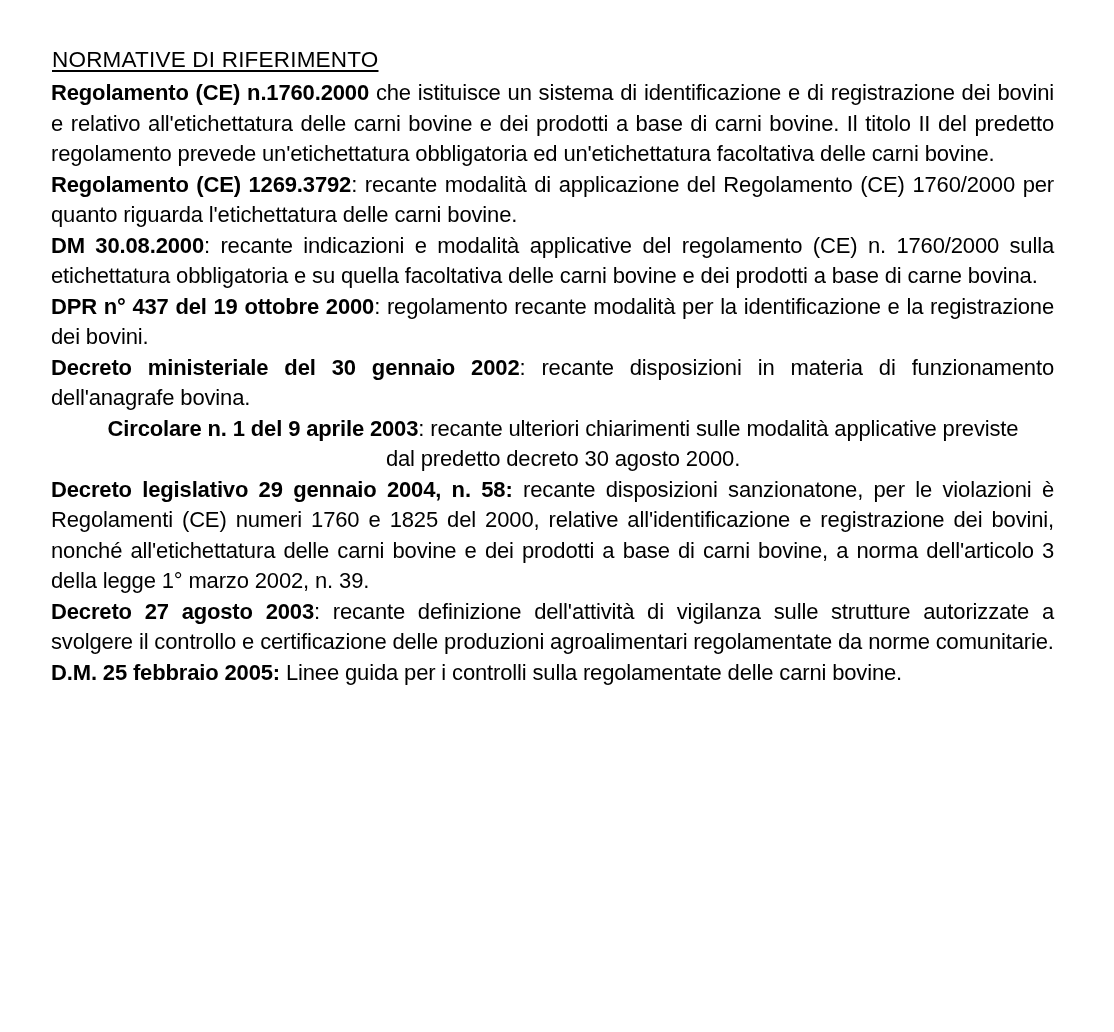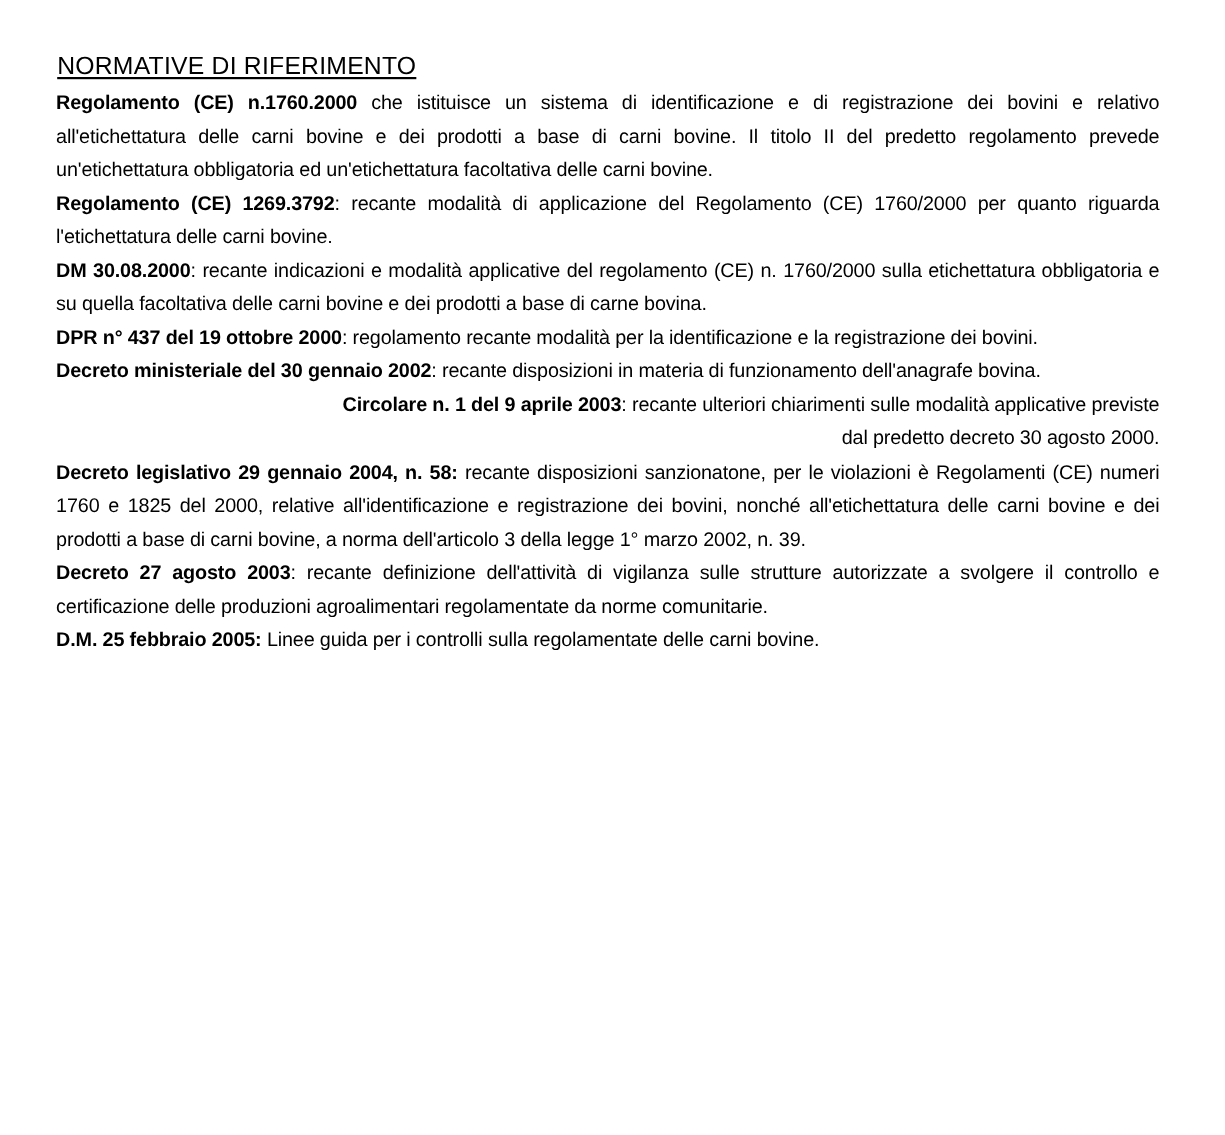--- a/index.html
+++ b/index.html
@@ -26,30 +26,30 @@
       font-weight: normal;
       text-decoration: underline;
       text-decoration-thickness: 2px;
       text-underline-offset: 3px;
       margin: 0 0 2px 1px;
       line-height: 32px;
       letter-spacing: 0.2px;
     }
     .entry {
       margin: 0;
-      font-size: 18px;
+      font-size: 22px;
       line-height: 30.5px;
       text-align: justify;
       letter-spacing: -0.15px;
     }
     .entry .ref {
       font-weight: bold;
     }
     .entry.left {
-      text-align: right;
+      text-align: center;
       margin-left: 21px;
     }
   </style>
 </head>
 <body>
 
 <div class="page">
   <h1 class="title">NORMATIVE DI RIFERIMENTO</h1>
 
   <p class="entry"><span class="ref">Regolamento (CE) n.1760.2000</span><span></span><span> che istituisce un sistema di identificazione e di registrazione dei bovini e relativo all'etichettatura delle carni bovine e dei prodotti a base di carni bovine. Il titolo II del predetto regolamento prevede un'etichettatura obbligatoria ed un'etichettatura facoltativa delle carni bovine.</span></p>

